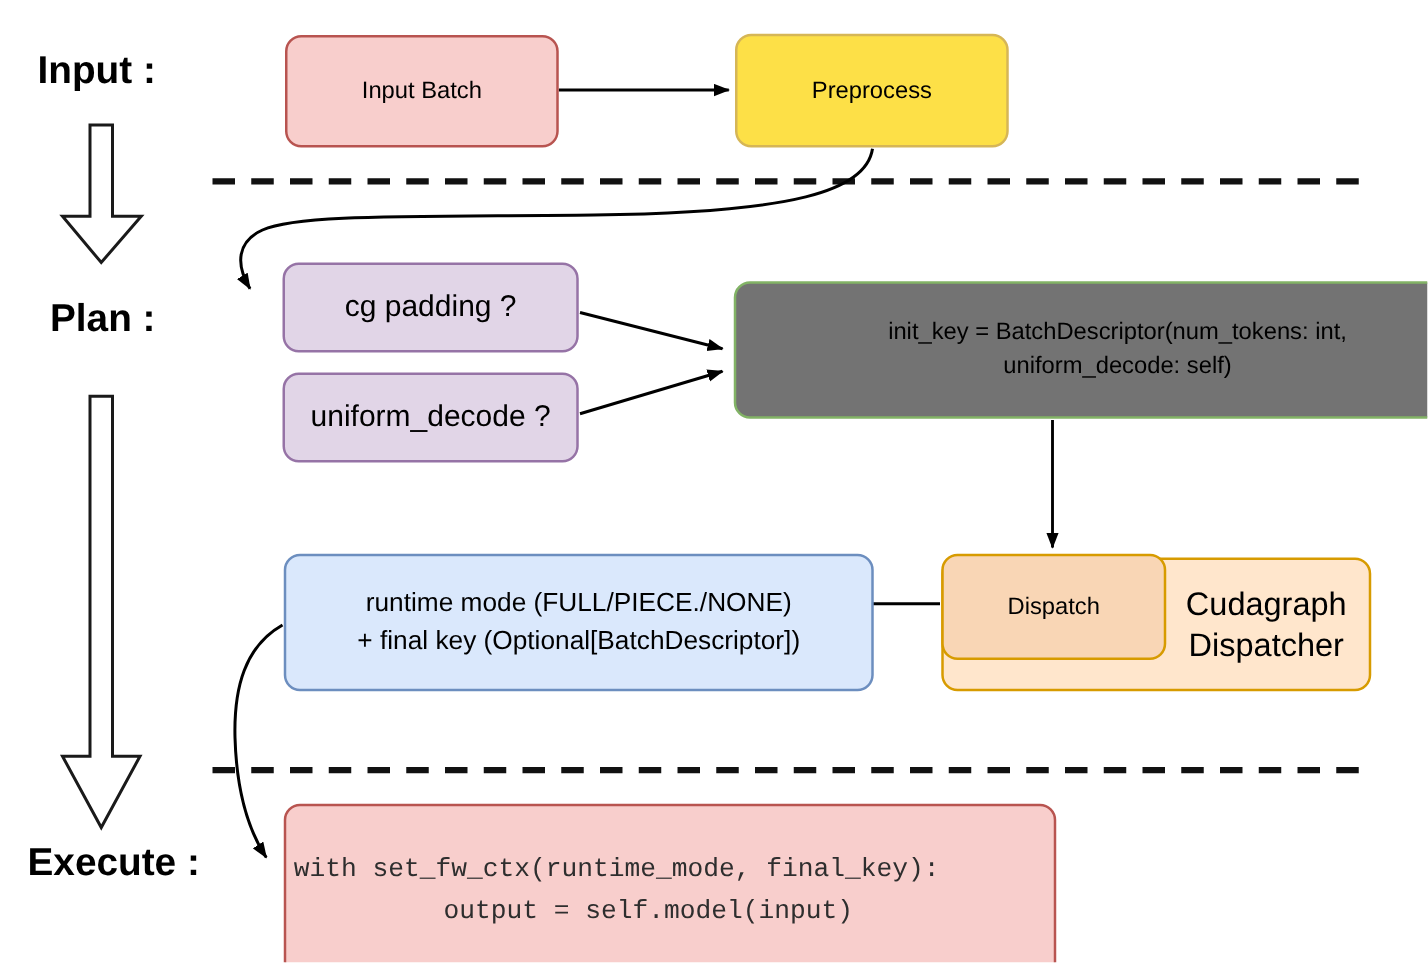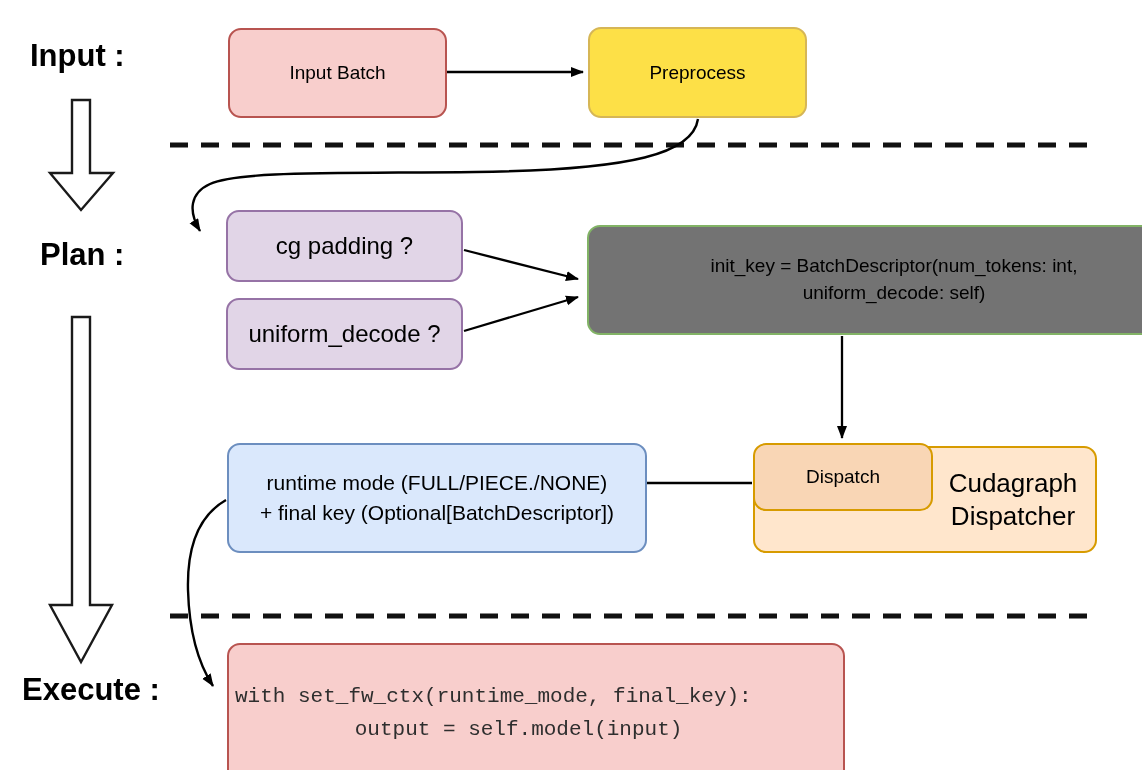--- a/index.html
+++ b/index.html
@@ -78,25 +78,25 @@
 
   <div class="node fs22" style="left: 587px; top: 225px; width: 614px; height: 110px; background: #737373; border-color: rgb(130, 179, 102);">
     <div class="lines">
       <div>init_key = BatchDescriptor(num_tokens: int,</div>
       <div>uniform_decode: self)</div>
     </div>
   </div>
 
   <div class="node" style="left: 753px; top: 446px; width: 344px; height: 107px; background: rgb(255, 230, 204); border-color: rgb(215, 155, 0);"></div>
   <div class="cud-label fs26" style="left:928px;top:446px;width:170px;height:107px;">Cudagraph Dispatcher</div>
-  <div class="node fs22" style="left: 753px; top: 443px; width: 180px; height: 68px; background: rgb(249, 214, 181); border-color: rgb(215, 155, 0);">
+  <div class="node fs22" style="left: 753px; top: 443px; width: 180px; height: 85px; background: rgb(249, 214, 181); border-color: rgb(215, 155, 0);">
     <span>Dispatch</span>
   </div>
 
-  <div class="node fs21" style="left: 227px; top: 443px; width: 420px; height: 110px; background: rgb(218, 232, 252); border-color: rgb(108, 142, 191);">
+  <div class="node fs21" style="left: 227px; top: 443px; width: 472px; height: 110px; background: rgb(218, 232, 252); border-color: rgb(108, 142, 191);">
     <div class="lines">
       <div>runtime mode (FULL/PIECE./NONE)</div>
       <div>+ final key (Optional[BatchDescriptor])</div>
     </div>
   </div>
 
   <div class="node code-node" style="left: 227px; top: 643px; width: 618px; height: 142px; background: rgb(248, 206, 204); border-color: rgb(184, 84, 80);">
     <pre>with set_fw_ctx(runtime_mode, final_key):
     output = self.model(input)</pre>
   </div>

